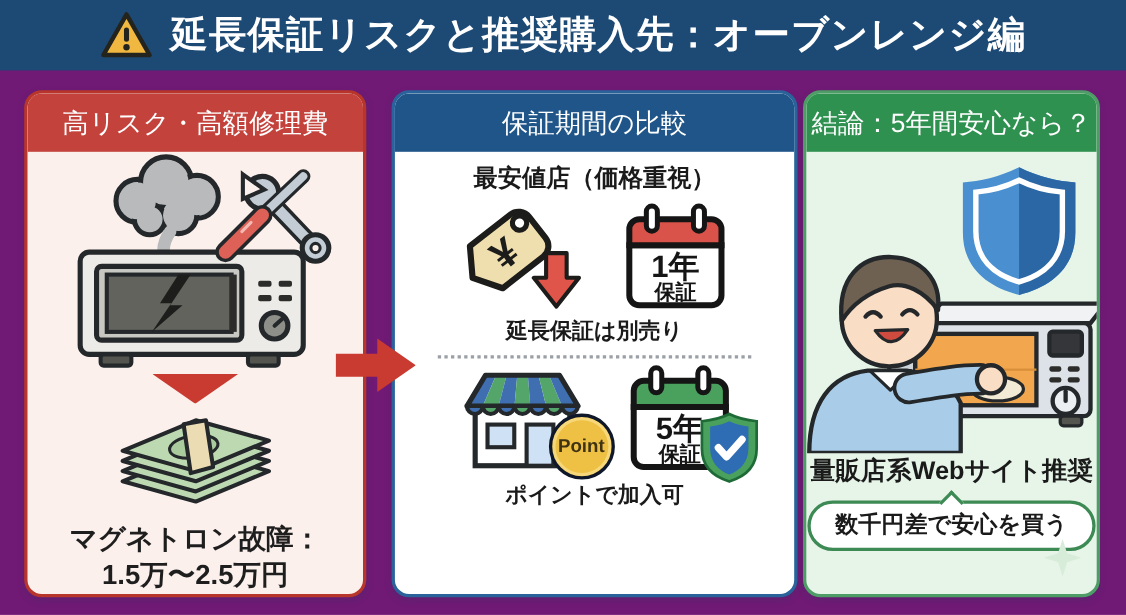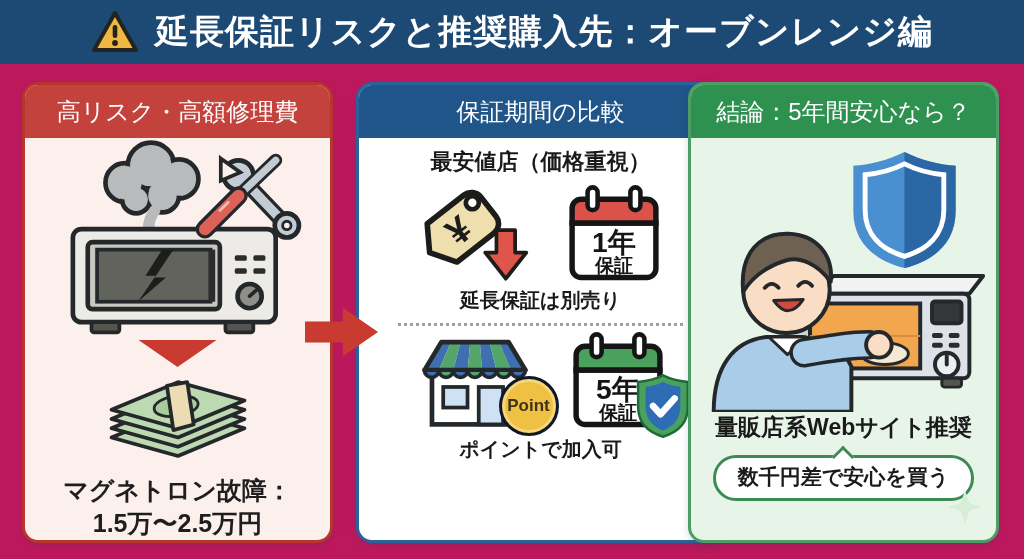--- a/index.html
+++ b/index.html
@@ -1,34 +1,34 @@
 <!DOCTYPE html>
 <html><head>
 <meta charset="utf-8">
 <style>
   html,body{margin:0;padding:0;}
   .page{
     position:relative;width:1024px;height:559px;overflow:hidden;
-    background:#be185d;
+    background:#701a75;
     font-family:"Liberation Sans","DejaVu Sans",sans-serif;
   }
   
   .topbar{
     position:absolute;left:0;top:0;width:1024px;height:64px;
     background:#1d4a75;display:flex;align-items:center;justify-content:center;gap:16px;
   }
   .topbar .title{color:#fff;font-size:34px;font-weight:bold;letter-spacing:1px;white-space:nowrap;}
   
   .card{
     position:absolute;top:82px;height:461px;border-radius:16px;border:3px solid;
     box-sizing:border-box;overflow:hidden;box-shadow:0 3px 7px rgba(30,60,90,.18);
   }
   .card-risk{left:22px;width:311px;background:#fbf0ec;border-color:#b8352b;}
   .card-compare{left:356px;width:369px;background:#ffffff;border-color:#2a639c;}
-  .card-conclusion{left:688px;width:311px;background:#e7f5e9;border-color:#4e9c66;}
+  .card-conclusion{left:730px;width:270px;background:#e7f5e9;border-color:#4e9c66;}
   .card-header{
     height:53px;display:flex;align-items:center;justify-content:center;
     color:#fff;font-weight:normal;font-size:24px;white-space:nowrap;
   }
   .card-risk .card-header{background:#c4423c;}
   .card-compare .card-header{background:#1f5588;}
   .card-conclusion .card-header{background:#2f9150;}
   .card-body{display:flex;flex-direction:column;align-items:center;}
   
   .down-triangle{

